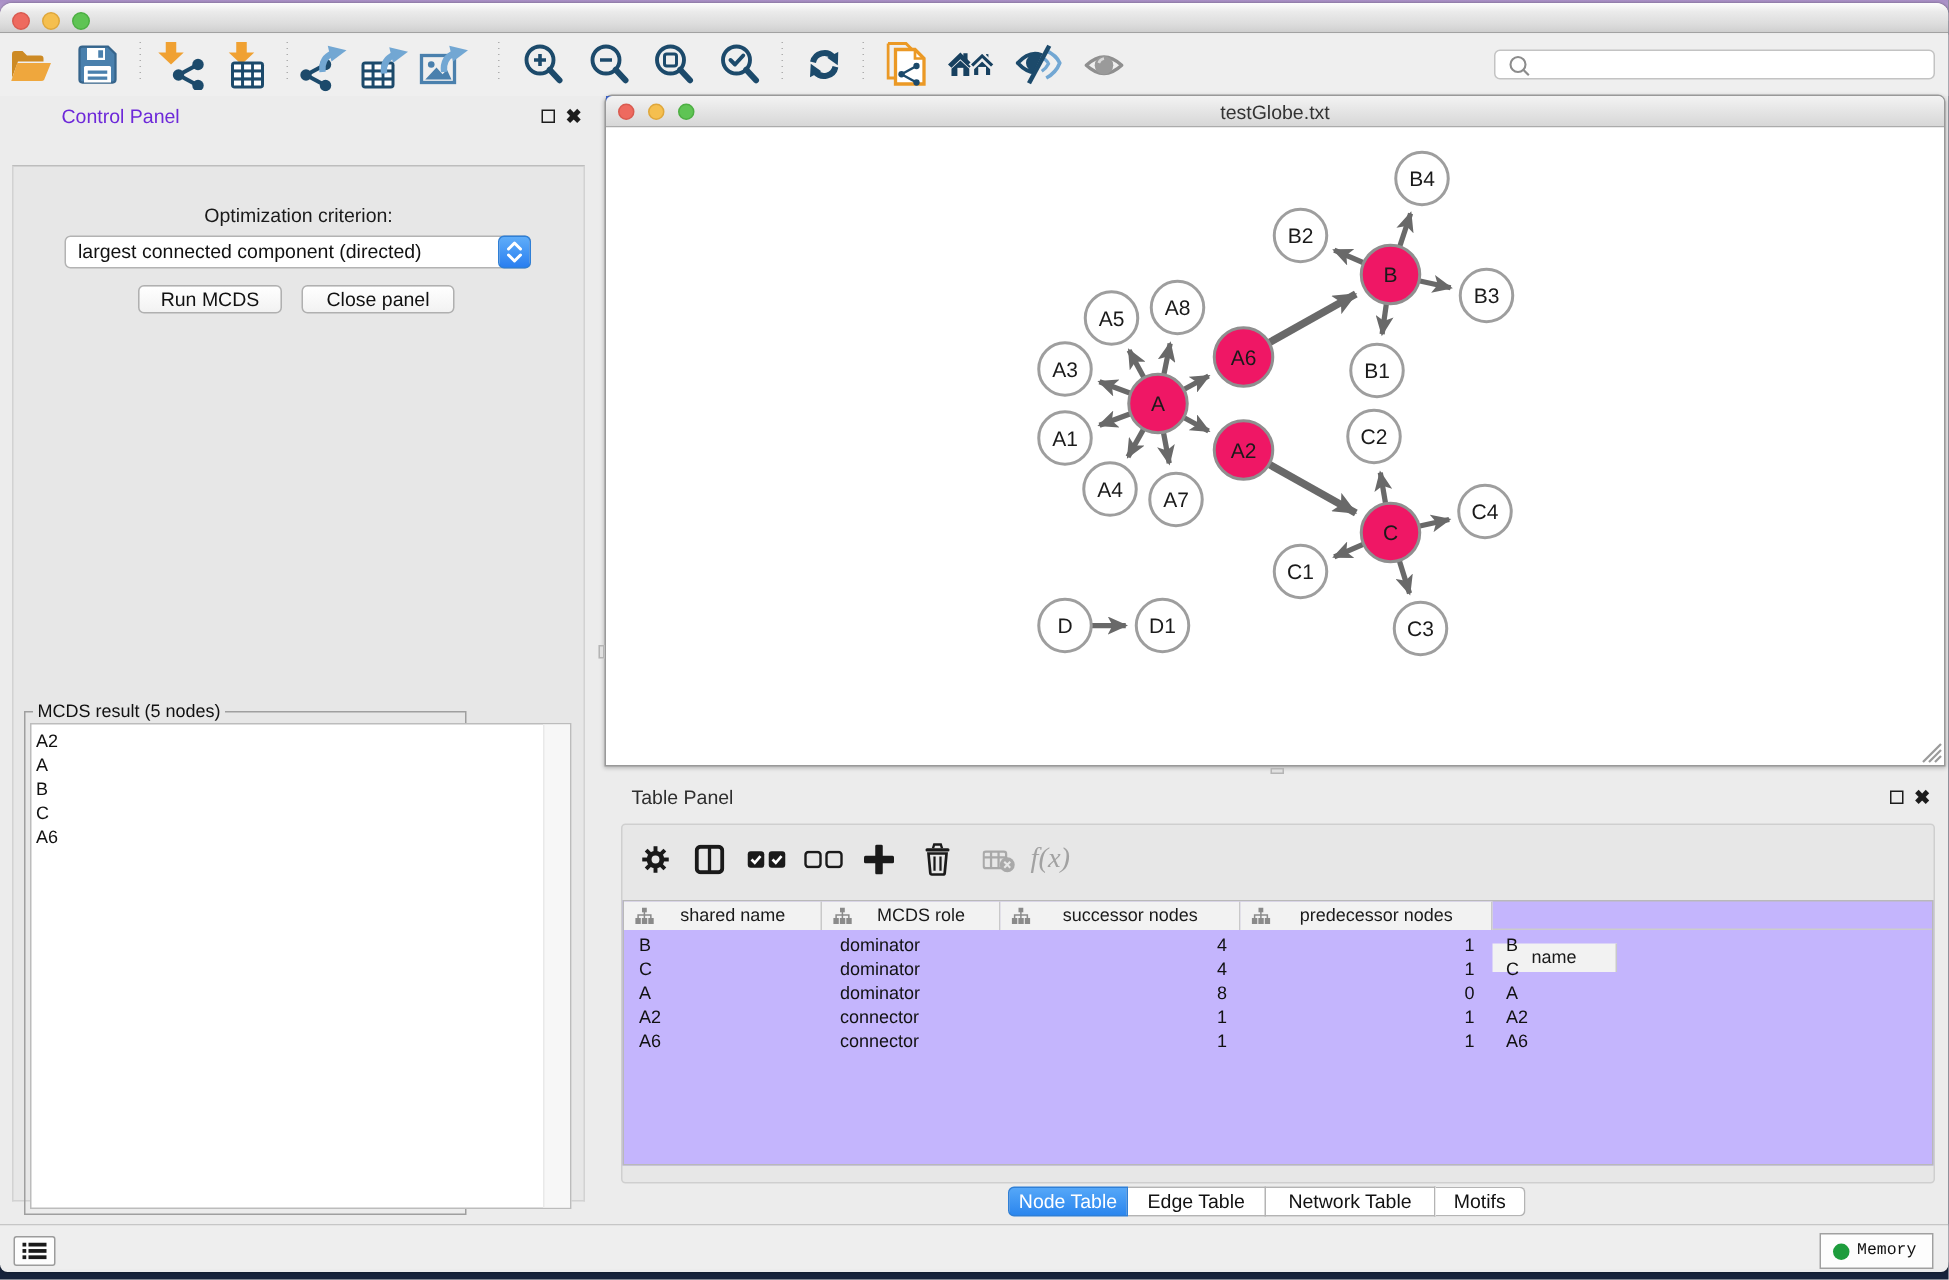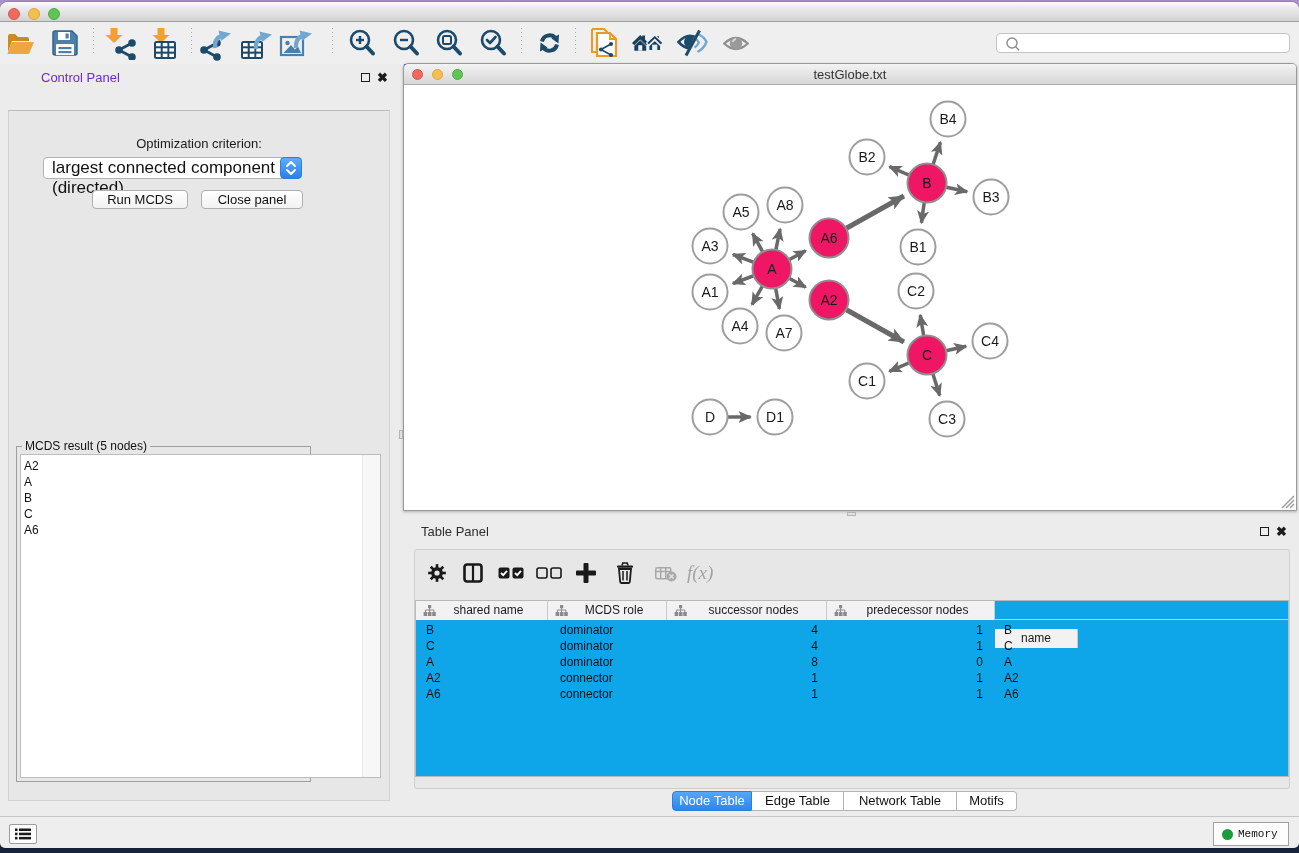--- a/index.html
+++ b/index.html
@@ -36,33 +36,33 @@
   background:#e7e7e7; border:1px solid #d2d2d2; border-top:1px solid #bdbdbd; }
 .tabrow { position:absolute; display:flex; }
 .tab { height:20px; background:#fff; border:1px solid #b4b4b4; border-left:none;
   font-size:13px; color:#111; text-align:center; line-height:18px; }
 .tab.first { border-left:1px solid #b4b4b4; border-radius:4px 0 0 4px; }
 .tab.last { border-radius:0 4px 4px 0; }
 .tab.sel { background:linear-gradient(180deg,#55a7f8,#2b86ee); color:#fff; border-color:#2f7fd6; }
 #cpTabs { left:78px; top:95px; }
 #optLabel { position:absolute; left:8px; top:134px; width:382px; text-align:center;
   font-size:13px; color:#1a1a1a; }
-#combo { position:absolute; left:43px; top:155px; width:259px; height:22px;
+#combo { position:absolute; left:43px; top:155px; width:311px; height:22px;
   background:#fff; border:1px solid #b3b3b3; border-radius:4px;
-  font-size:17px; color:#111; line-height:20px; padding-left:8px; }
+  font-size:13px; color:#111; line-height:20px; padding-left:8px; }
 #comboBtn { position:absolute; right:-1px; top:-1px; width:22px; height:22px;
   background:linear-gradient(180deg,#5fadf9,#2a7ff0); border-radius:4px;
   border:1px solid #2f7fd6; }
 .btn { position:absolute; background:linear-gradient(180deg,#ffffff,#f2f2f2);
   border:1px solid #b0b0b0; border-radius:4px; font-size:13px; color:#111;
   text-align:center; }
 #btnRun { left:92px; top:188px; width:96px; height:19px; line-height:17px; }
 #btnClose { left:201px; top:188px; width:102px; height:19px; line-height:17px; }
 
-#fieldset { position:absolute; left:16px; top:444px; width:295px; height:336px;
+#fieldset { position:absolute; left:16px; top:472px; width:295px; height:336px;
   border:1px solid #9f9f9f; }
 #fsLegend { position:absolute; left:5px; top:-8px; background:#e7e7e7;
   font-size:12px; color:#111; padding:0 3px; }
 #fsList { position:absolute; left:3px; top:7px; width:361px; height:324px;
   background:#fff; border:1px solid #bcbcbc; font-size:12px; color:#111; padding-top:3px; }
 #fsList .it { padding-left:3px; height:16px; line-height:16px; }
 #fsScroll { position:absolute; right:0; top:0; width:18px; height:322px;
   background:#f7f7f7; border-left:1px solid #e9e9e9; }
 
 #netwin { position:absolute; left:403px; top:61px; width:894px; height:448px;
@@ -76,21 +76,21 @@
 #ntl2 { left:28px; background:#f5bf4f; border:1px solid #dfa73b; }
 #ntl3 { left:48px; background:#5fc454; border:1px solid #4daf43; }
 #netTitleTxt { position:absolute; top:3px; width:100%; text-align:center;
   font-size:13px; color:#333; }
 #graph { position:absolute; left:1px; top:21px; }
 
 #tpTitle { position:absolute; left:421px; top:522px; font-size:13px; color:#2e2e2e; }
 #tpPanel { position:absolute; left:414px; top:547px; width:876px; height:240px;
   background:#e7e7e7; border:1px solid #cfcfcf; border-radius:3px; }
 #tbl { position:absolute; left:415px; top:598px; width:874px; height:177px;
-  background:#0ea5e9; border:1px solid #b9b9b9; }
+  background:#c4b5fd; border:1px solid #b9b9b9; }
 #tblHead { position:absolute; left:0; top:0; width:100%; height:19px;
   border-bottom:1px solid #cccccc; }
 .hcell { position:absolute; top:0; height:19px; background:#f2f2f2;
   border-right:1px solid #c9c9c9; font-size:12px; color:#1a1a1a;
   text-align:center; line-height:18px; }
 .trow { position:absolute; font-size:12px; color:#111; height:16px; line-height:16px; }
 .num { position:absolute; font-size:12px; color:#111; height:16px; line-height:16px; text-align:right; }
 
 #btmTabs { left:672px; top:789px; }
 

